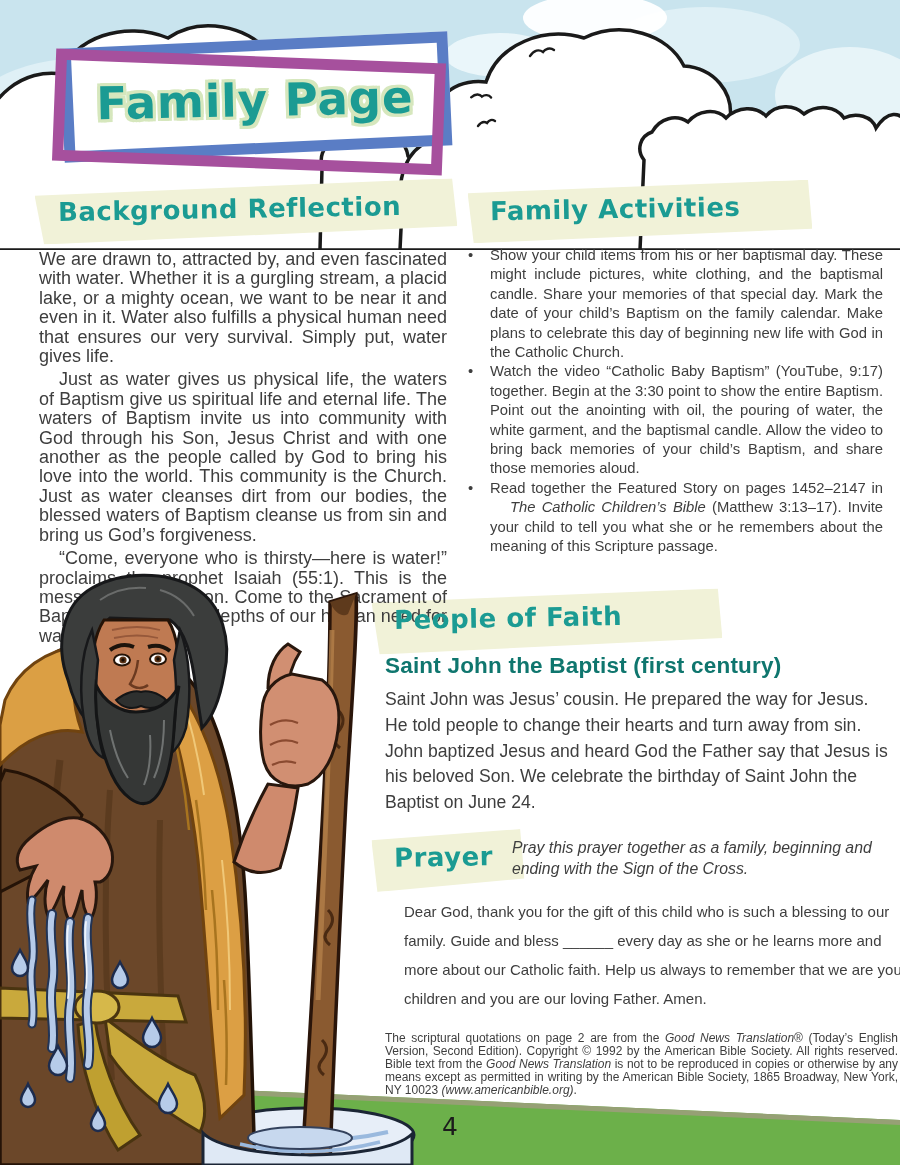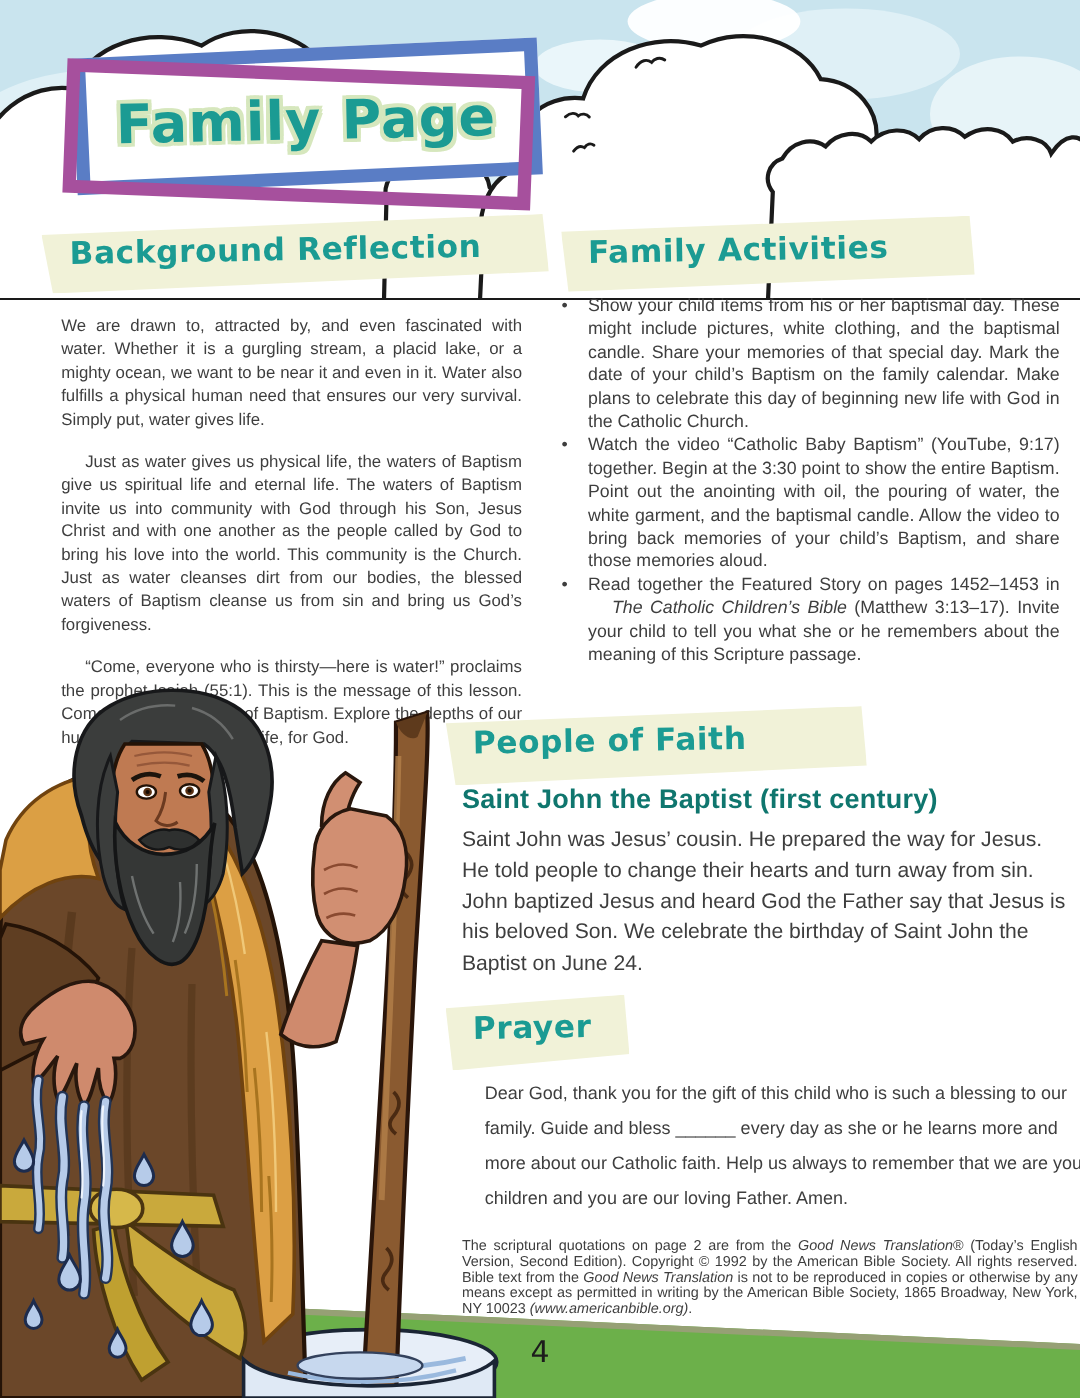--- a/index.html
+++ b/index.html
@@ -29,21 +29,21 @@
   .plate-pof{left:372px;top:592px;width:350px;height:59px;transform:rotate(-1.2deg);
             clip-path:polygon(0 12%,99% 0,100% 84%,2% 100%);}
   .plate-pr{left:372px;top:831px;width:152px;height:59px;transform:rotate(-1.6deg);
             clip-path:polygon(0 12%,98% 0,100% 84%,3% 100%);}
   .sec-head{font-family:"DejaVu Sans",sans-serif;font-weight:bold;font-size:26px;
             color:#1b9b93;letter-spacing:.5px;transform:rotate(-1deg);z-index:3;white-space:nowrap;}
   .h-br{left:58px;top:194px;} .h-fa{left:490px;top:194px;}
   .h-pof{left:394px;top:603px;} .h-pr{left:394px;top:842px;}
   
   .col-left{left:35px;top:246px;width:416px;z-index:2;}
-  .col-left p{font-size:14px;line-height:19.4px;text-align:justify;margin:16px;}
+  .col-left p{font-size:18px;line-height:19.4px;text-align:justify;margin:4px;}
   .col-left p + p{text-indent:20px;}
   .col-right{left:468px;top:246px;width:415px;z-index:2;}
   .bullet-row{display:flex;font-size:14.8px;line-height:19.4px;}
   .bullet-glyph{width:22px;flex:none;}
   .bullet-text{flex:1;text-align:justify;}
   
   .pof-sub{left:385px;top:653px;font-size:22.5px;font-weight:bold;color:#0f766e;
            z-index:2;letter-spacing:.2px;white-space:nowrap;}
   .pof-body{left:385px;top:687px;width:505px;font-size:17.6px;line-height:25.8px;z-index:2;}
   .prayer-note{left:512px;top:838px;width:368px;font-size:15.8px;line-height:20.5px;
@@ -120,27 +120,28 @@
     <div class="bullet-row">
       <span class="bullet-glyph">•</span>
       <span class="bullet-text"><span>Show your child items from his or her baptismal day. These might include pictures, white clothing, and the baptismal candle. Share your memories of that special day. Mark the date of your child’s Baptism on the family calendar. Make plans to celebrate this day of beginning new life with God in the Catholic Church.</span></span>
     </div>
     <div class="bullet-row">
       <span class="bullet-glyph">•</span>
       <span class="bullet-text"><span>Watch the video “Catholic Baby Baptism” (YouTube, 9:17) together. Begin at the 3:30 point to show the entire Baptism. Point out the anointing with oil, the pouring of water, the white garment, and the baptismal candle. Allow the video to bring back memories of your child’s Baptism, and share those memories aloud.</span></span>
     </div>
     <div class="bullet-row">
       <span class="bullet-glyph">•</span>
-      <span class="bullet-text"><span>Read together the Featured Story on pages 1452–1453 in </span><span style="font-style: italic; margin-left: 20px;">The Catholic Children’s Bible</span><span> (Matthew 3:13–17). Invite your child to tell you what she or he remembers about the meaning of this Scripture passage.</span></span>
+      <span class="bullet-text"><span>Read together the Featured Story on pages 1452–2147 in </span><span style="font-style: italic; margin-left: 20px;">The Catholic Children’s Bible</span><span> (Matthew 3:13–17). Invite your child to tell you what she or he remembers about the meaning of this Scripture passage.</span></span>
     </div>
   </div>
 
   <div class="abs pof-sub">Saint John the Baptist (first century)</div>
   <div class="abs pof-body">Saint John was Jesus’ cousin. He prepared the way for Jesus. He told people to change their hearts and turn away from sin. John baptized Jesus and heard God the Father say that Jesus is his beloved Son. We celebrate the birthday of Saint John the Baptist on June 24.</div>
 
+  <div class="abs prayer-note">Pray this prayer together as a family, beginning and ending with the Sign of the Cross.</div>
   <div class="abs prayer-body">Dear God, thank you for the gift of this child who is such a blessing to our family. Guide and bless ______ every day as she or he learns more and more about our Catholic faith. Help us always to remember that we are your children and you are our loving Father. Amen.</div>
 
   <div class="abs copyright"><span>The scriptural quotations on page 2 are from the </span><span style="font-style: italic;">Good News Translation</span><span>® (Today’s English Version, Second Edition). Copyright © 1992 by the American Bible Society. All rights reserved. Bible text from the </span><span style="font-style: italic;">Good News Translation</span><span> is not to be reproduced in copies or otherwise by any means except as permitted in writing by the American Bible Society, 1865 Broadway, New York, NY 10023 </span><span style="font-style: italic;">(www.americanbible.org)</span><span>.</span></div>
   <div class="abs pageno">4</div>
 
   <svg class="abs figure" width="430" height="605" viewBox="0 0 430 605">
 
     <g>
       <ellipse cx="308" cy="575" rx="106" ry="27" fill="#e7eef8" stroke="#1b2535" stroke-width="3"></ellipse>
       <path d="M230,568 q78,22 158,4" stroke="#9ab9de" fill="none" stroke-width="4"></path>

